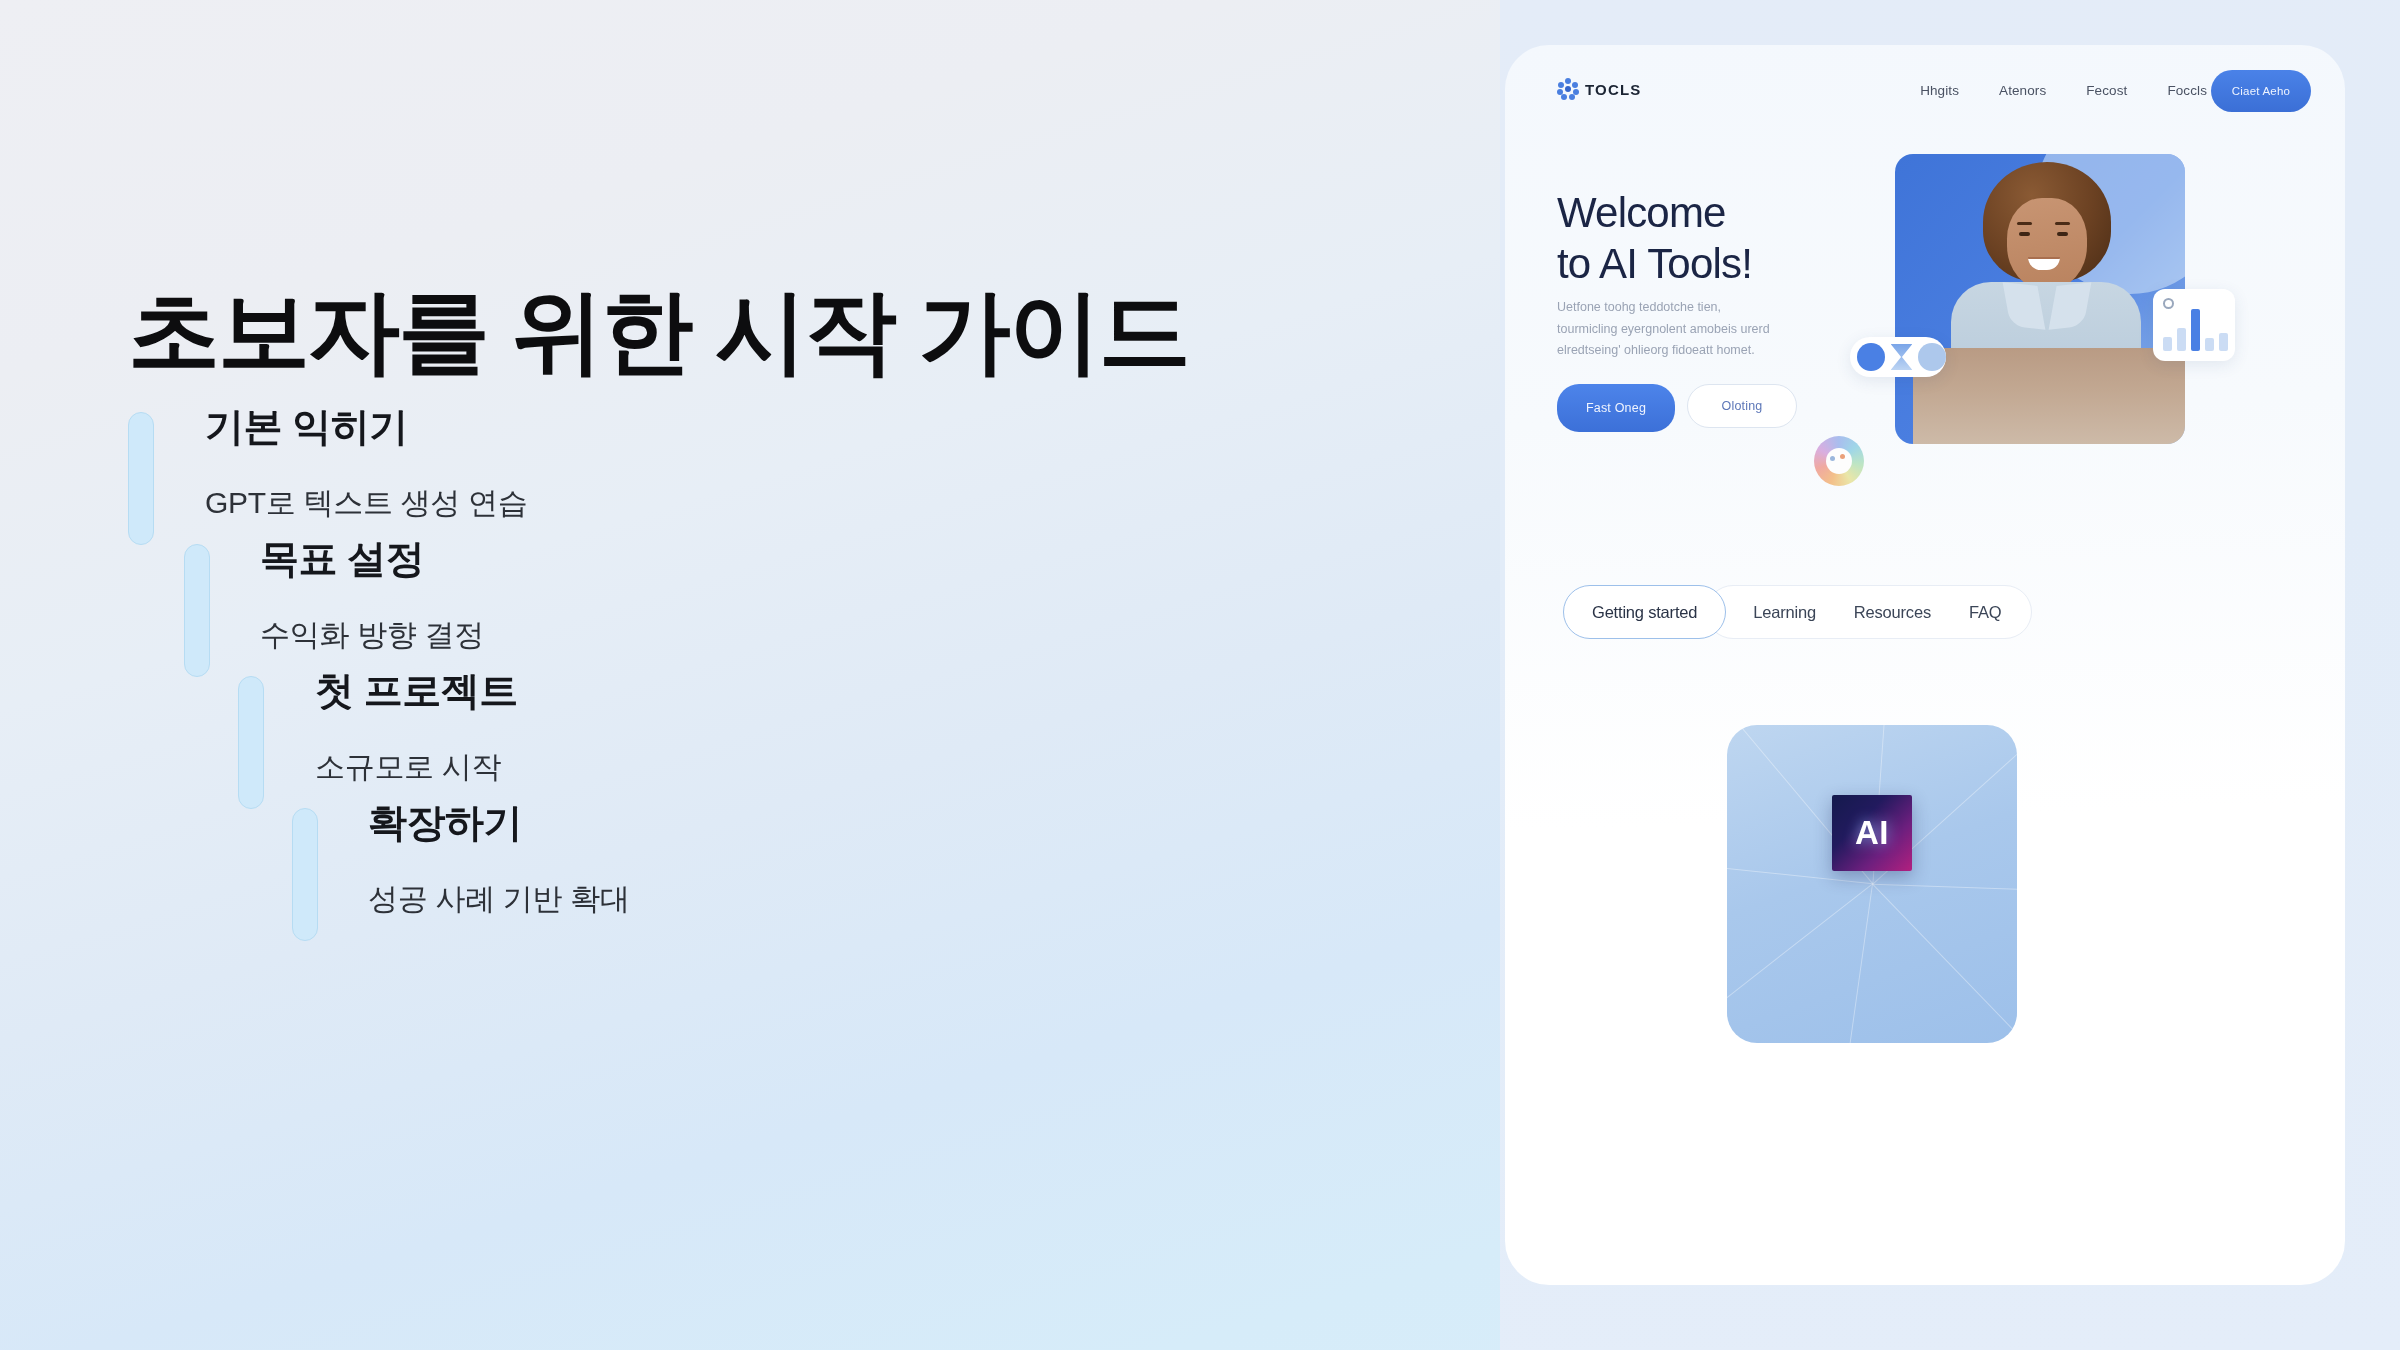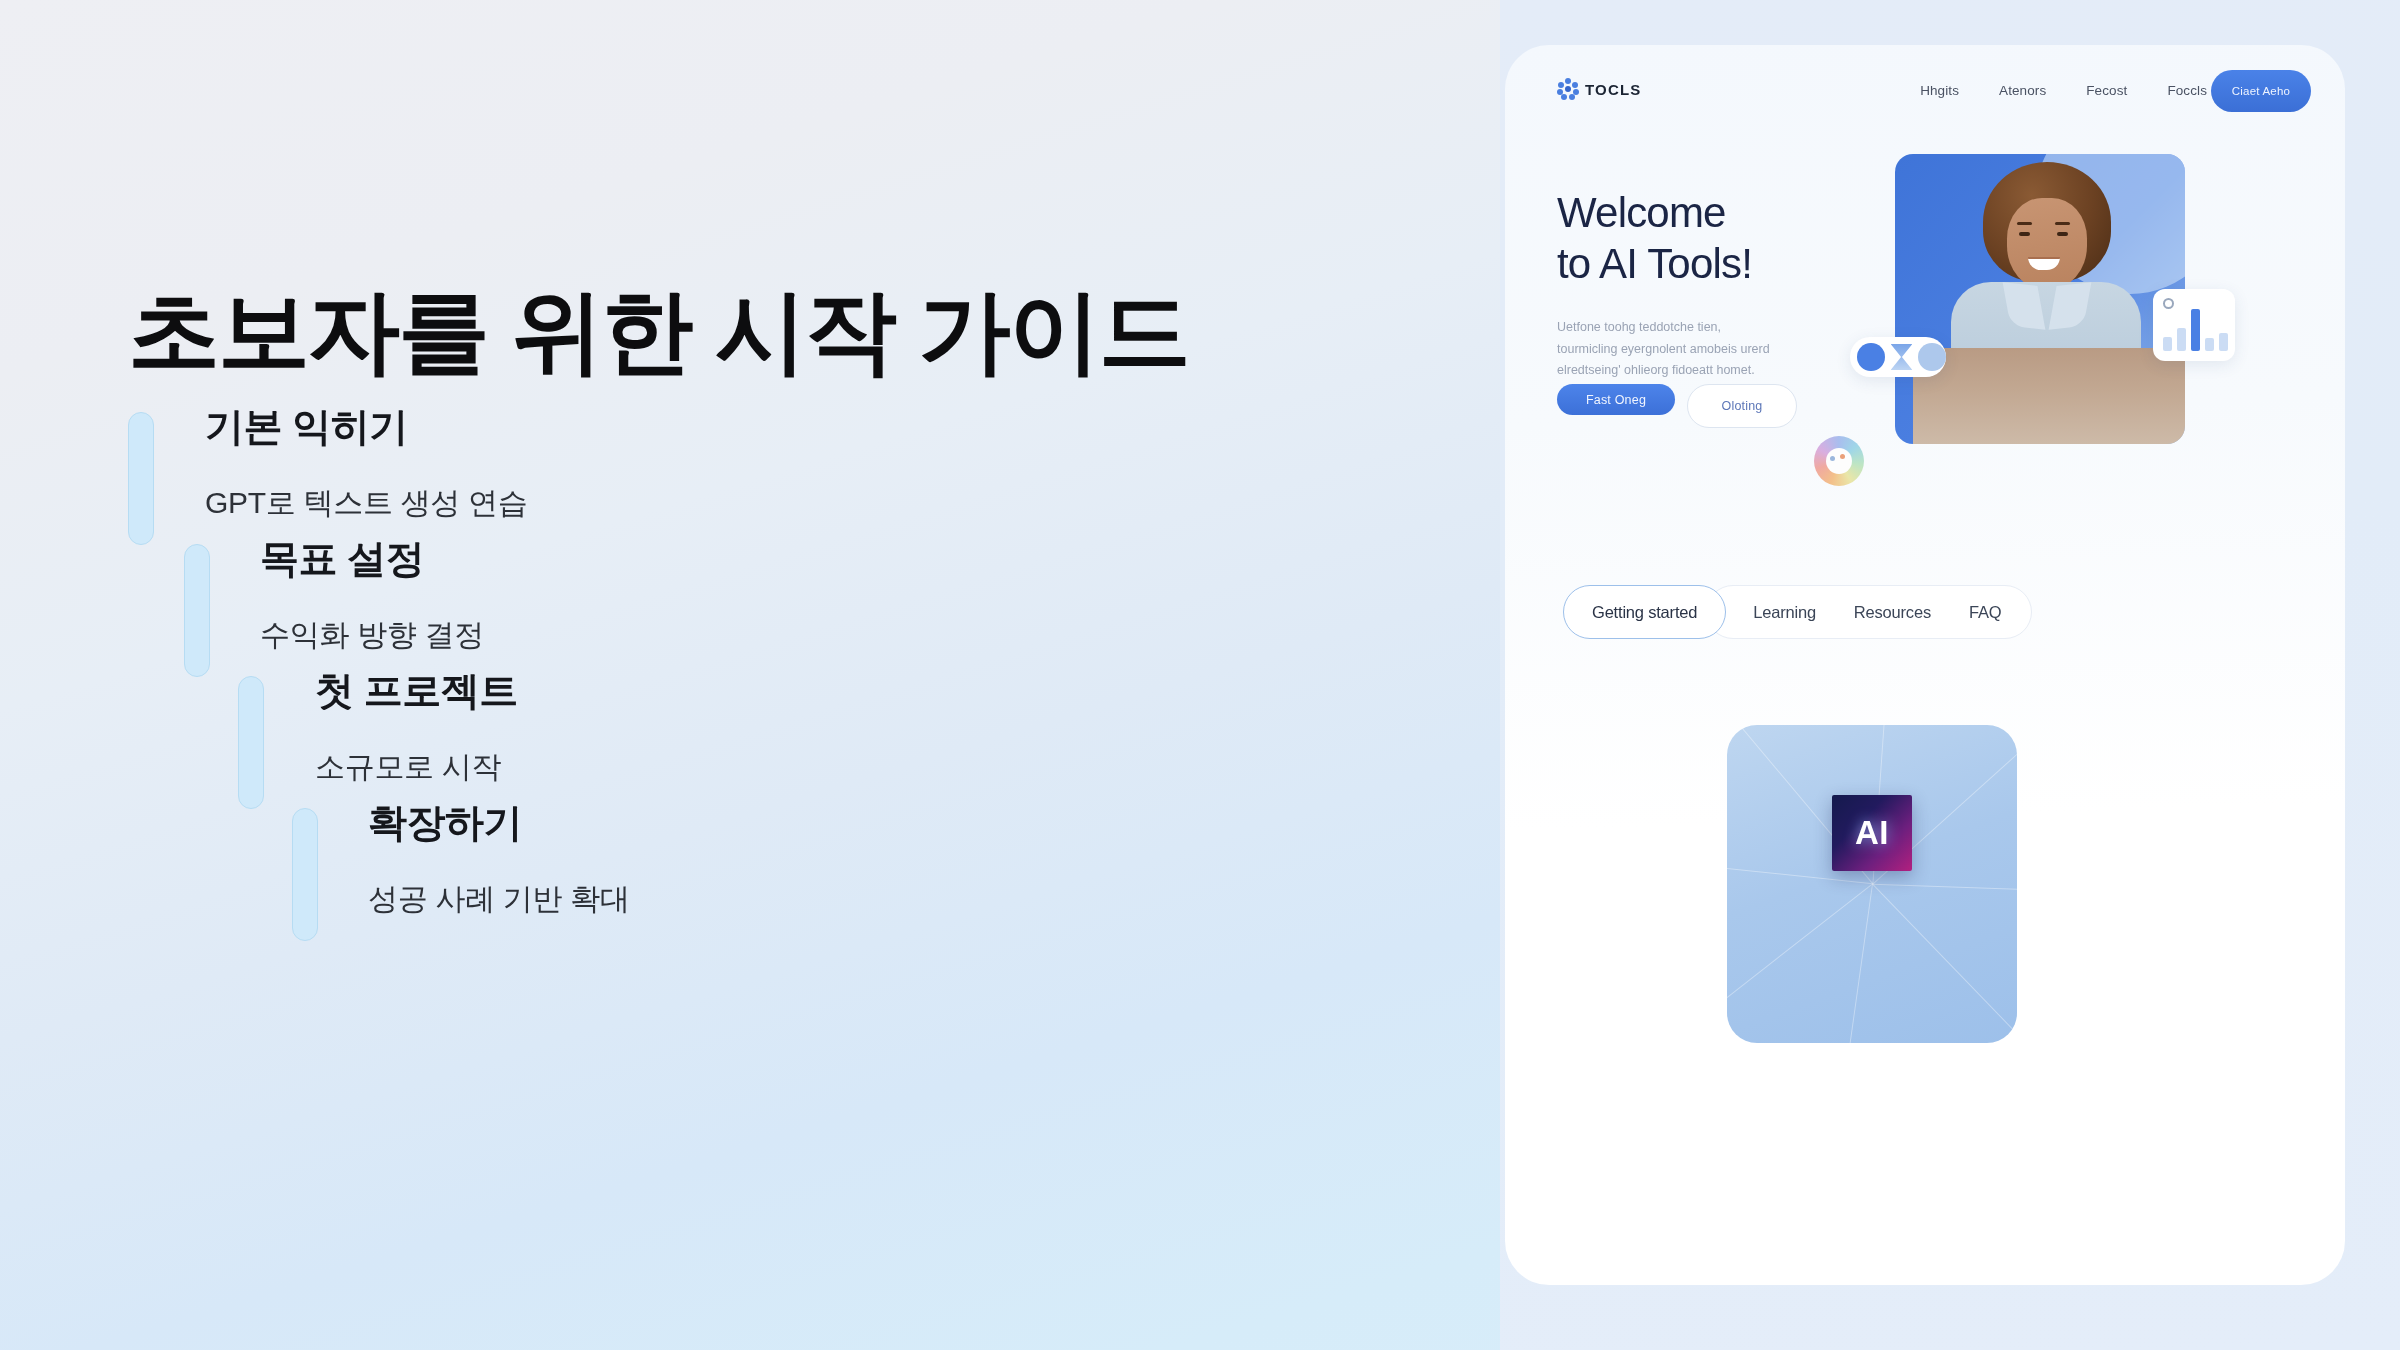--- a/index.html
+++ b/index.html
@@ -168,29 +168,29 @@
     font-size: 42px; font-weight: 500;
     color: #1b2545;
     line-height: 1.22;
     letter-spacing: -0.8px;
   }
   .hero-body {
     position: absolute;
     left: 52px; top: 156px;
     width: 215px;
     font-size: 12.5px; line-height: 1.72;
-    color: #9aa3b4; font-weight: 400; margin-top: 20px;
+    color: #9aa3b4; font-weight: 400;
   }
   .hero-btns {
     position: absolute;
     left: 52px; top: 243px;
     display: flex; gap: 12px;
   }
   .btn-primary {
-    width: 118px; height: 31px; border-radius: 22px;
+    width: 118px; height: 48px; border-radius: 22px;
     background: linear-gradient(180deg,#4d84ea 0%,#3c70d8 100%);
     display: flex; align-items: center; justify-content: center;
     font-size: 12.5px; color: #f0f5ff; letter-spacing: 0.2px;
     white-space: nowrap;
     text-align: right;
   }
   .btn-ghost {
     width: 110px; height: 44px; border-radius: 22px;
     background: #ffffff; border: 1.4px solid #dde5f0;
     display: flex; align-items: center; justify-content: center;

